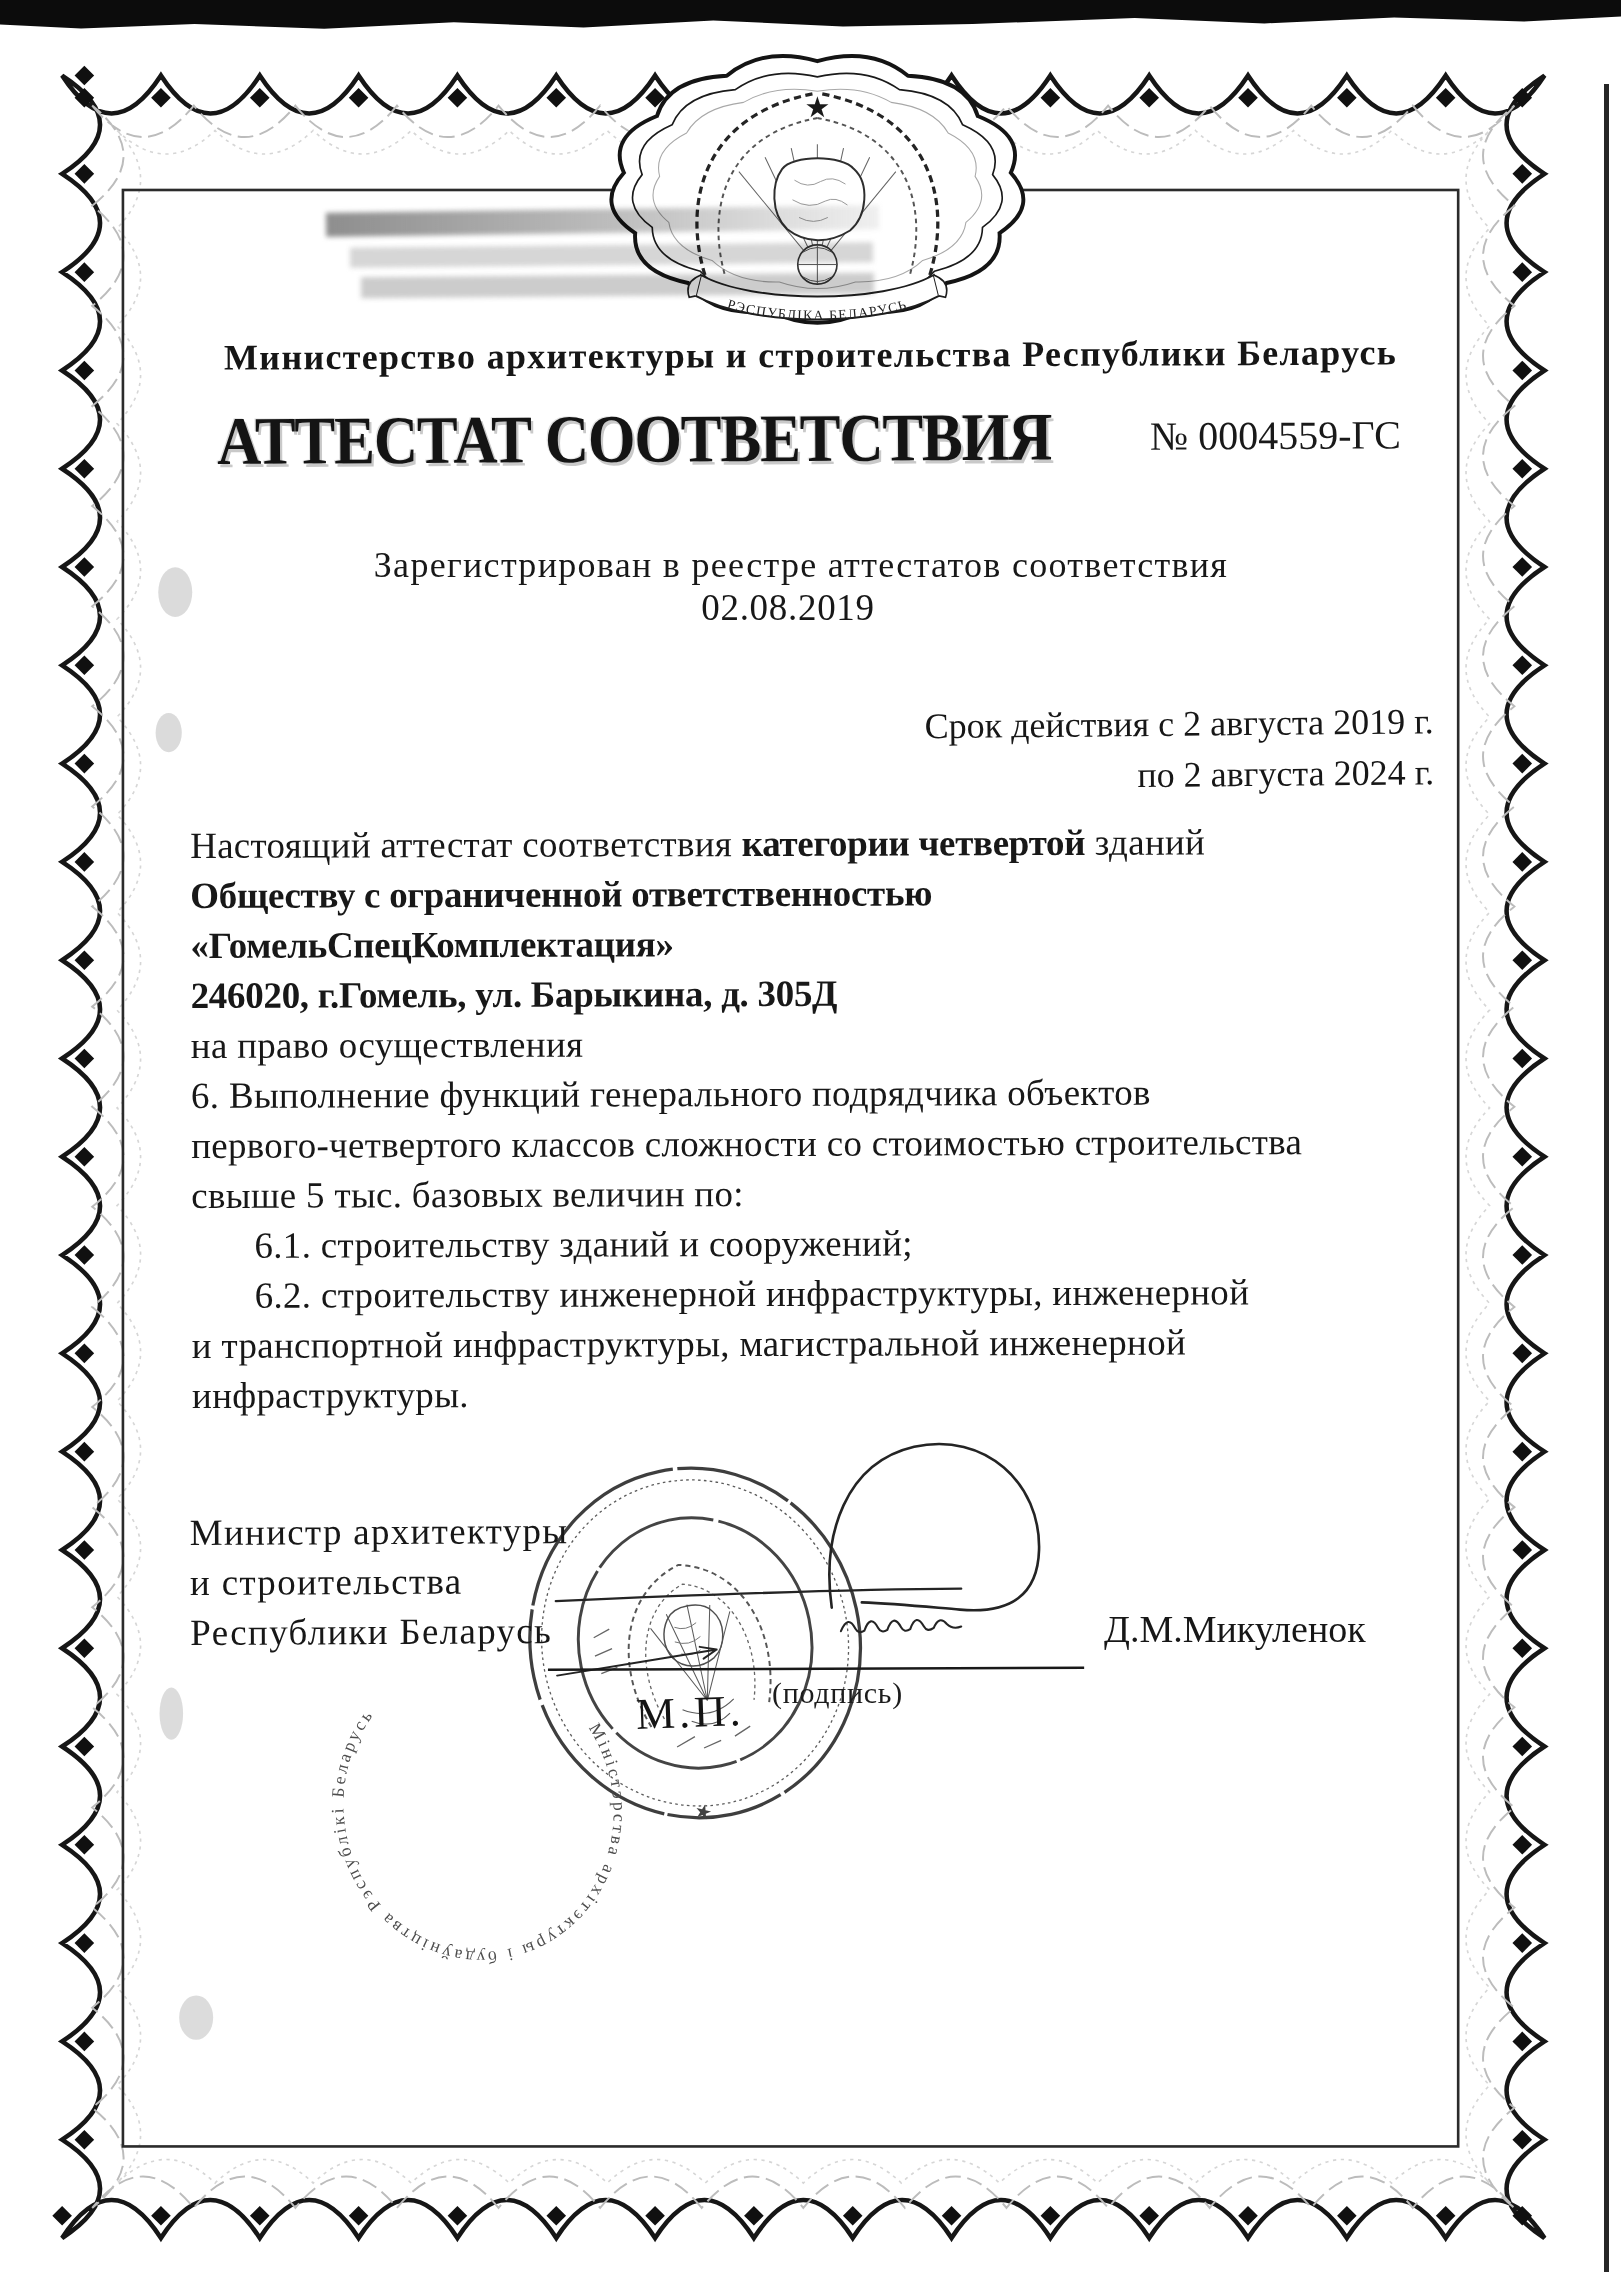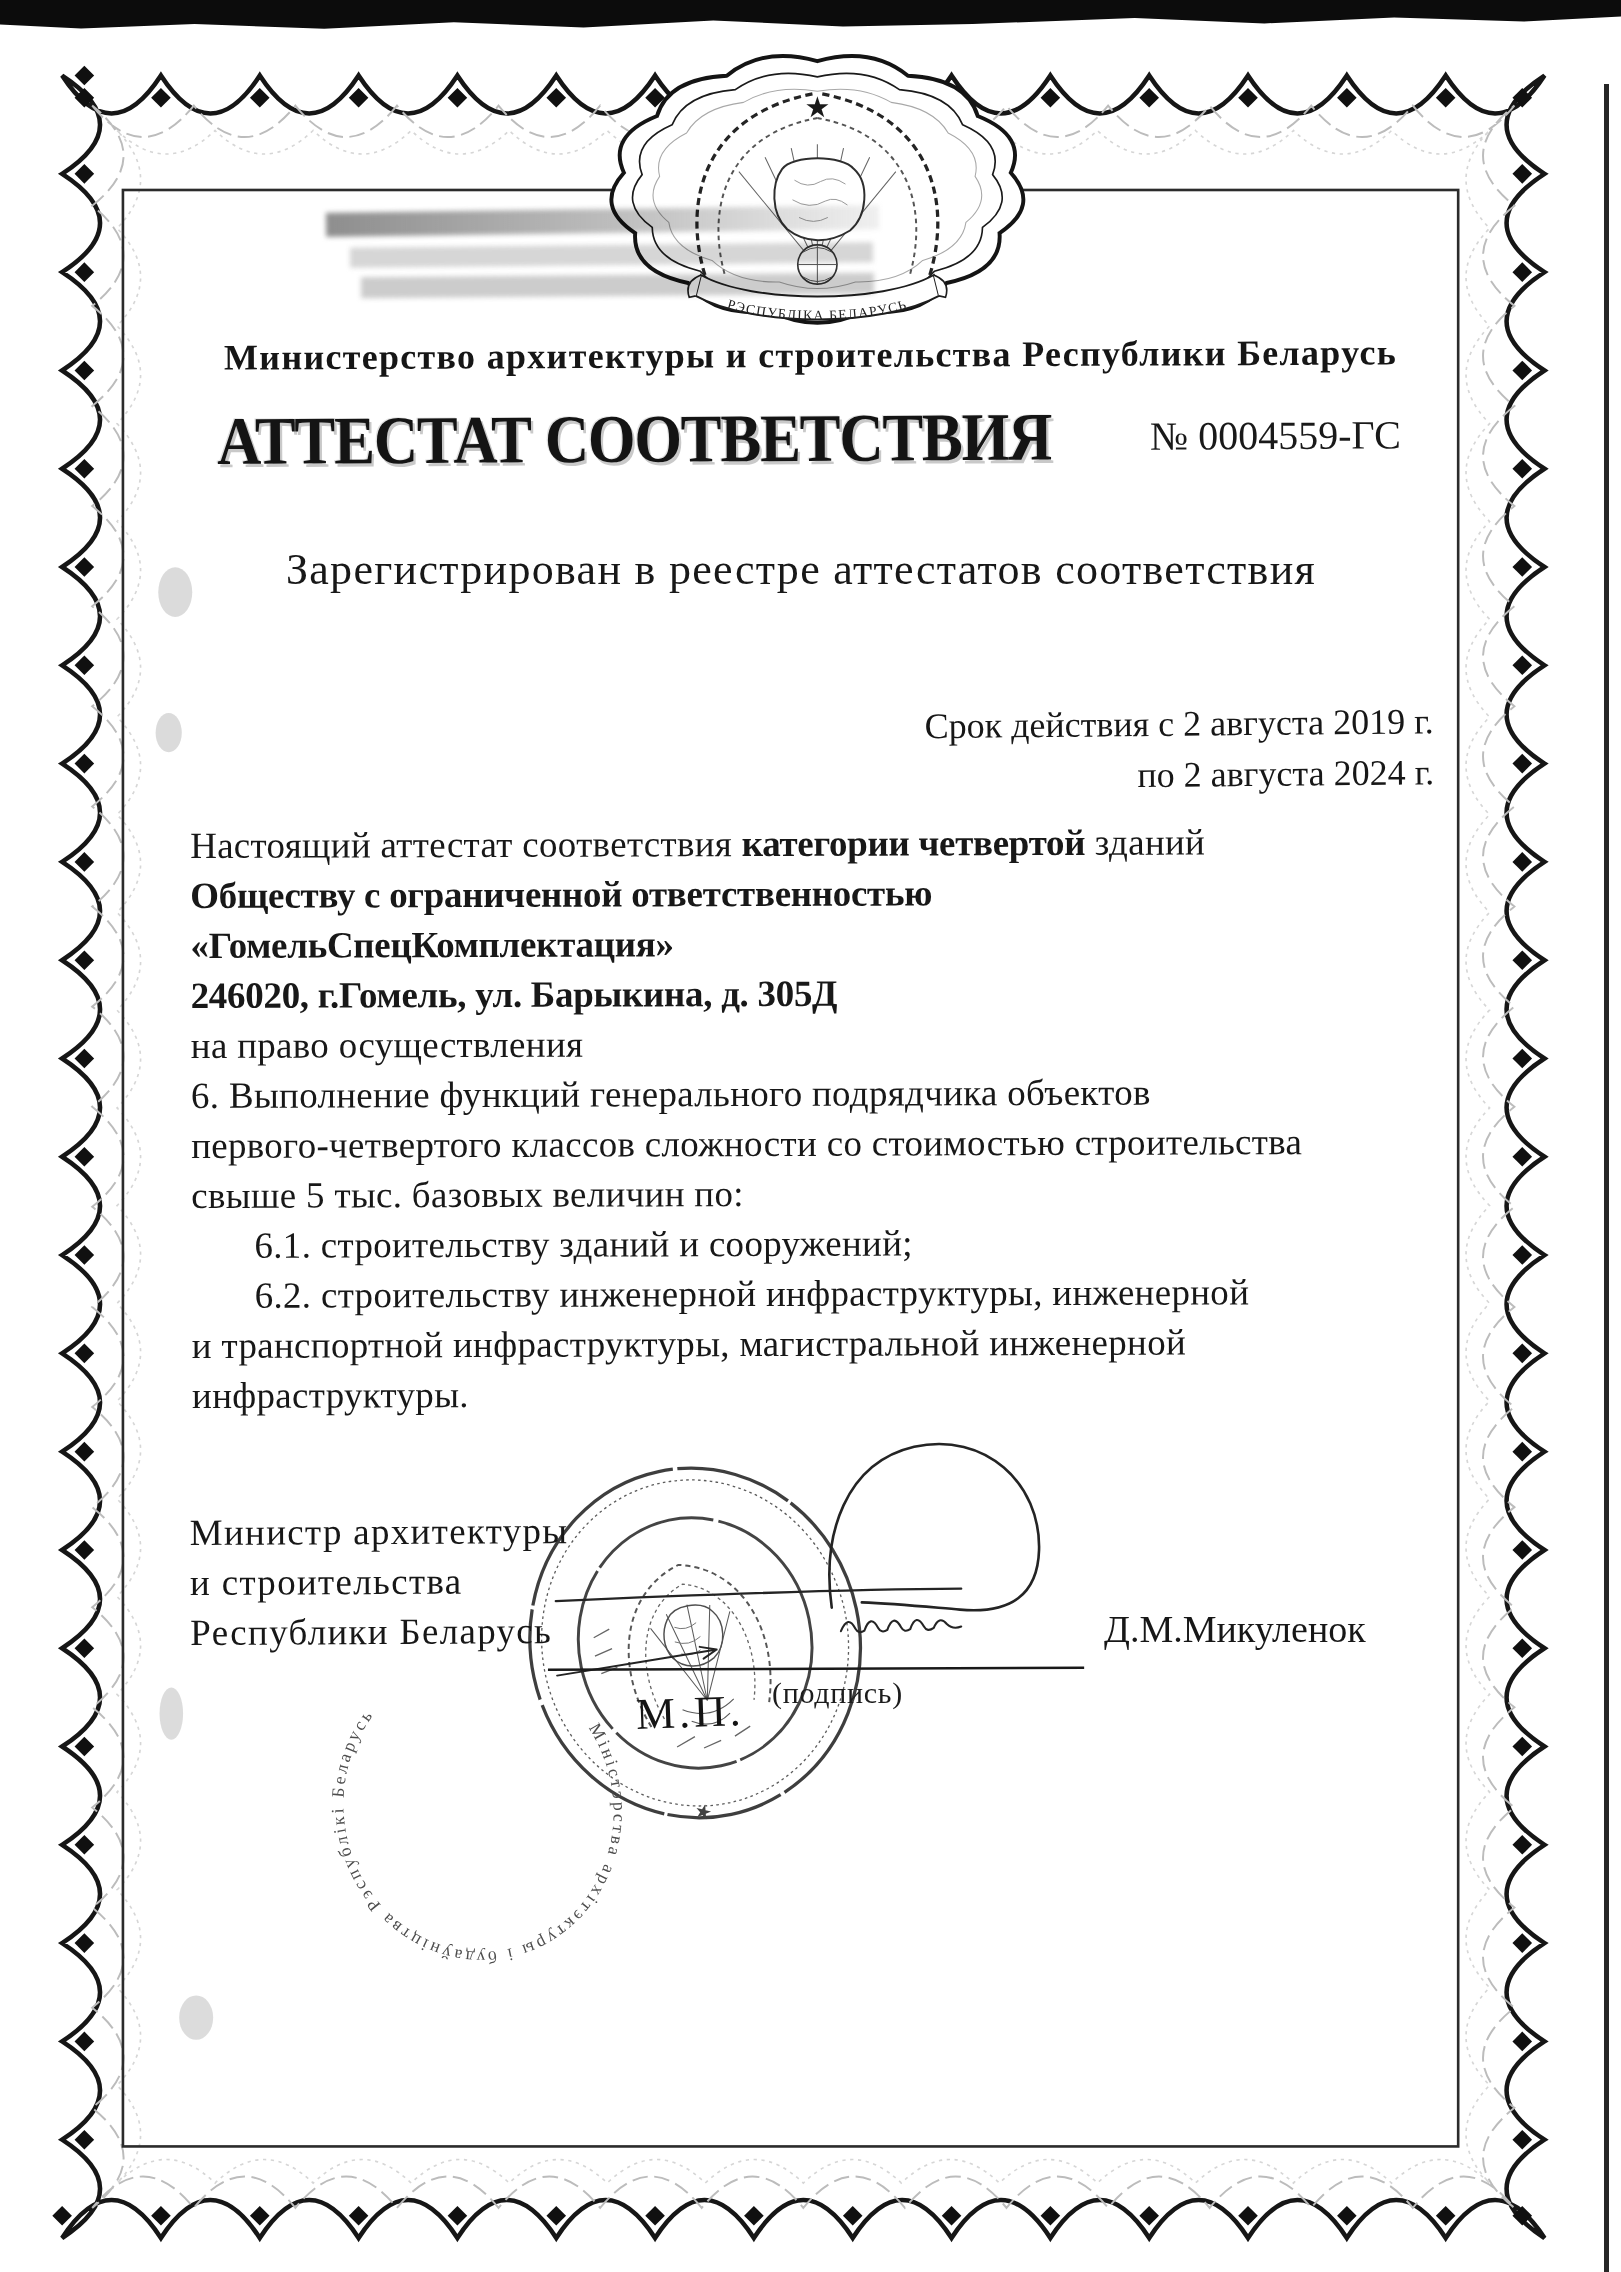--- a/index.html
+++ b/index.html
@@ -23,21 +23,21 @@
   #deco{left:0;top:0;width:1621px;height:2273px;}
   svg text{font-family:"Liberation Serif","DejaVu Serif",serif;}
   
   .t{position:absolute;white-space:nowrap;}
   .ministry{left:196px;top:334px;width:1229px;text-align:center;font-size:36px;font-weight:bold;
     letter-spacing:1.3px;transform:rotate(-0.25deg);color:#161616;}
   .title{left:217px;top:407px;font-size:68px;font-weight:bold;letter-spacing:-1.3px;line-height:1;
     transform:rotate(-0.3deg) scaleX(0.9);transform-origin:left top;color:#141414;
     text-shadow:2.6px 3.3px 0 rgba(45,45,45,.26),-1.3px -0.7px 0 rgba(70,70,70,.16);}
   .cert-no{left:1150px;top:412px;font-size:40px;color:#191919;transform:rotate(-0.3deg);}
-  .regline{left:196px;top:544px;width:1210px;text-align:center;font-size:44px;letter-spacing:1.3px;color:#181818;}
+  .regline{left:196px;top:544px;width:1210px;text-align:center;font-size:36px;letter-spacing:1.3px;color:#181818;}
   .regdate{left:196px;top:586px;width:1184px;text-align:center;font-size:37px;letter-spacing:0.7px;color:#181818;}
   .validity{left:654px;top:700px;width:780px;text-align:right;font-size:36px;line-height:51px;
     transform:rotate(-0.55deg);color:#171717;}
   .bodytext{left:190px;top:821px;width:1259px;font-size:37px;line-height:50px;letter-spacing:0.3px;
     transform:rotate(-0.2deg);transform-origin:left top;color:#181818;white-space:nowrap;}
   .bodytext .b{font-weight:bold;letter-spacing:-0.3px;}
   .bodytext .indent{padding-left:63px;}
   .minister{left:190px;top:1507px;font-size:37px;line-height:50px;letter-spacing:1.3px;color:#171717;
     transform:rotate(-0.3deg);}
   .signer{left:1104px;top:1607px;font-size:38px;color:#171717;}
@@ -197,20 +197,21 @@
 
   <div class="abs streak streak1"></div>
   <div class="abs streak streak2"></div>
   <div class="abs streak streak3"></div>
 
   <div class="t ministry">Министерство архитектуры и строительства Республики Беларусь</div>
   <div class="t title">АТТЕСТАТ СООТВЕТСТВИЯ</div>
   <div class="t cert-no">№ 0004559-ГС</div>
 
   <div class="t regline">Зарегистрирован в реестре аттестатов соответствия</div>
+  <div class="t regdate">02.08.2019</div>
 
   <div class="t validity">
     <div>Срок действия с 2 августа 2019 г.</div>
     <div>по 2 августа 2024 г.</div>
   </div>
 
   <div class="t bodytext">
     <div><span>Настоящий аттестат соответствия </span><span class="b">категории четвертой</span><span> зданий</span></div>
     <div class="b">Обществу с ограниченной ответственностью</div>
     <div class="b">«ГомельСпецКомплектация»</div>

